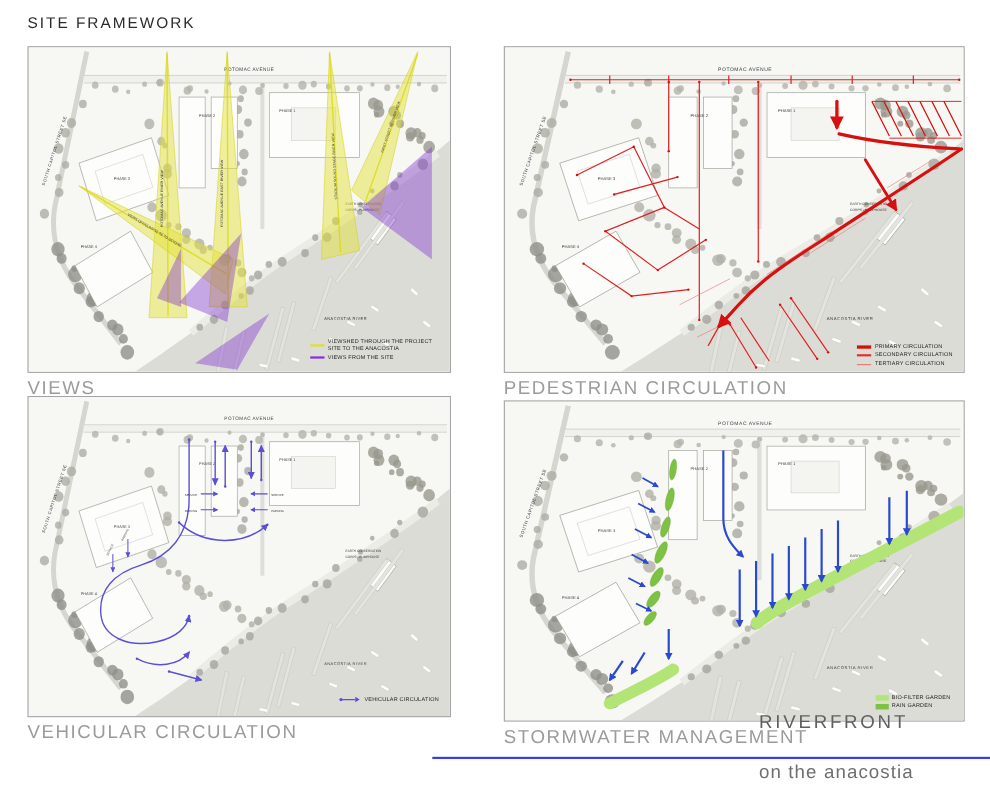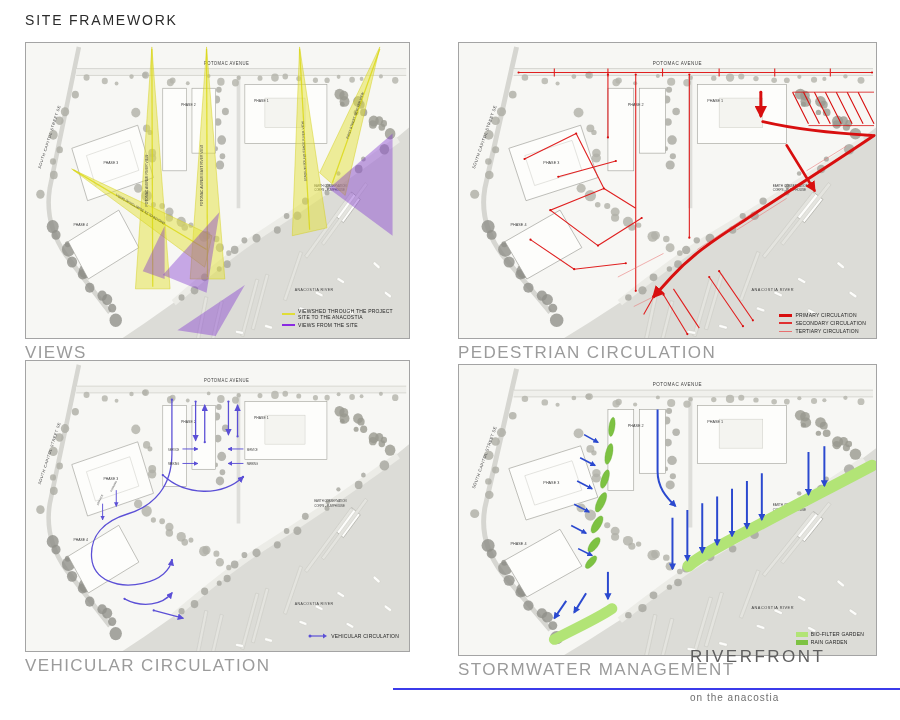--- a/index.html
+++ b/index.html
@@ -16,21 +16,21 @@
   .sw{display:inline-block;flex:0 0 auto;}
   .sw-yellow{width:13px;height:2.5px;background:#e0dd38;}
   .sw-purple{width:13px;height:2.5px;background:#8a2be2;}
   .sw-p1{width:13px;height:3px;background:#d80f0f;}
   .sw-p2{width:13px;height:1.3px;background:#e03030;}
   .sw-p3{width:13px;height:0.8px;background:#e87070;}
   .sw-bio{width:12px;height:5px;background:#b2e476;}
   .sw-rain{width:12px;height:5px;background:#7dc242;}
   .footer-line{position:absolute;height:2px;background:#3b3bea;}
   .footer-title{position:absolute;font-size:17px;letter-spacing:2.5px;color:#5f5f5f;}
-  .footer-sub{position:absolute;font-size:10px;letter-spacing:1px;color:#6e6e6e;}
+  .footer-sub{position:absolute;font-size:17px;letter-spacing:1px;color:#6e6e6e;}
   text{font-family:"Liberation Sans",sans-serif;fill:#3c3c3c;}
   .maplbl{letter-spacing:.5px;}
 </style>
 </head>
 <body>
 
 <div id="board">
 
   <div class="page-title">SITE FRAMEWORK</div>
 

